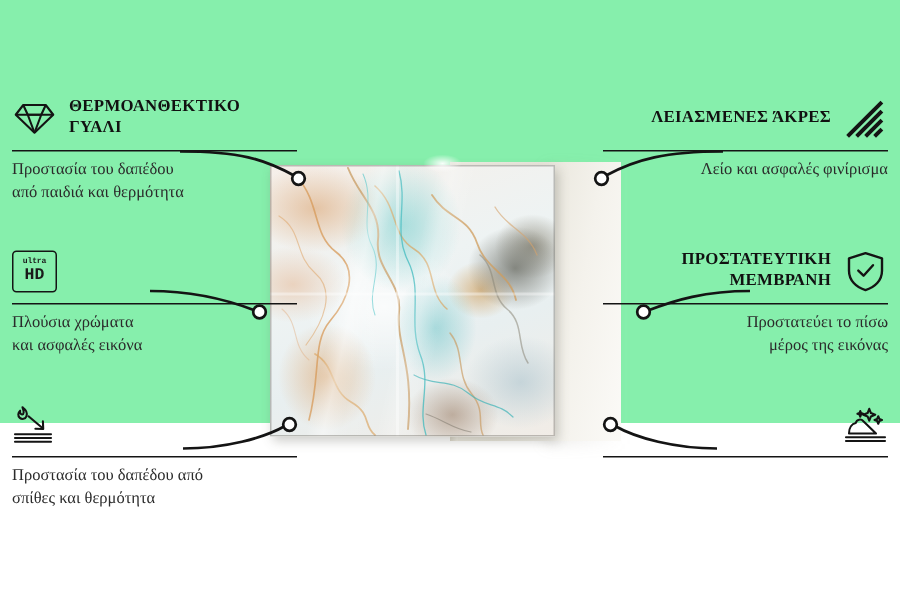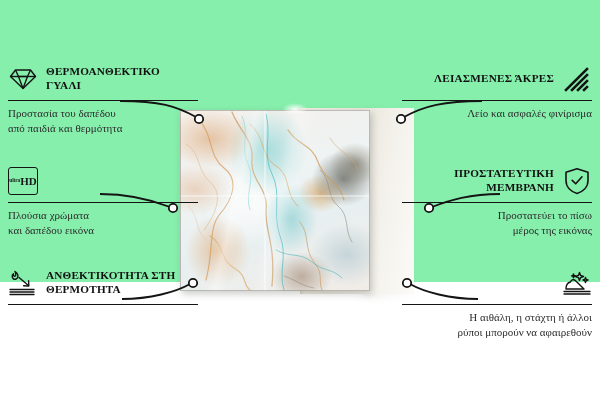--- a/index.html
+++ b/index.html
@@ -178,25 +178,25 @@
     white-space: pre-line;
   }
 
   
   .hd-badge {
     width: 28px;
     height: 26px;
     border: 1.6px solid #141414;
     border-radius: 3px;
     display: flex;
-    flex-direction: row;
+    flex-direction: column;
     align-items: center;
     justify-content: center;
     line-height: 1;
-    font-family: Liberation Serif, serif;
+    font-family: Liberation Mono, monospace;
   }
   .hd-badge .u {
     font-size: 5.4px;
     font-weight: bold;
     letter-spacing: -0.1px;
   }
   .hd-badge .h {
     font-size: 11px;
     font-weight: bold;
     margin-top: 1px;
@@ -282,39 +282,39 @@
     <div class="f-head">
       <span class="f-icon">
         <span class="hd-badge">
           <span class="u">ultra</span>
           <span class="h">HD</span>
         </span>
       </span>
     </div>
     <div class="f-rule"></div>
     <div class="f-desc">Πλούσια χρώματα
-και δαπέδου εικόνα</div>
+και ασφαλές εικόνα</div>
   </div>
 
   <div class="feature left" style="top:266px">
     <div class="f-head">
       <span class="f-icon">
         <svg width="30" height="28" viewBox="0 0 30 28" fill="none" stroke="#141414" stroke-width="1.4" stroke-linecap="round" stroke-linejoin="round">
           <path d="M7,2.5 C9.6,4.4 10.4,6.6 9.6,8.6 C8.9,10.4 6.6,10.8 5.2,9.6 C3.7,8.3 4,6 5.4,4.8 C5.1,6.4 5.9,7.4 6.8,7.3 C7.9,7.2 8.2,5.6 7,2.5 Z"></path>
           <path d="M11,8.5 L20.5,16.5"></path>
           <path d="M15.6,16.8 L20.8,17 L20.6,11.8"></path>
           <path d="M2,20.5 H26"></path>
           <path d="M2,23 H26"></path>
           <path d="M2,25.5 H26"></path>
         </svg>
       </span>
-      <span class="f-title">ΑΝΘΕΚΤΙΚΟΤΗΤΑ
-ΣΤΗ ΘΕΡΜΟΤΗΤΑ</span>
-    </div>
-    <div class="f-rule"></div>
+    </div>
+    <div class="f-rule"></div>
+    <div class="f-desc">Προστασία του δαπέδου από
+σπίθες και θερμότητα</div>
   </div>
 
   <div class="feature right" style="top:164px">
     <div class="f-head">
       <span class="f-icon">
         <svg width="26" height="28" viewBox="0 0 26 28" fill="none" stroke="#141414" stroke-width="1.6" stroke-linecap="round" stroke-linejoin="round">
           <path d="M13,1.8 L24,5.2 V13.5 C24,20 19.2,24.6 13,26.4 C6.8,24.6 2,20 2,13.5 V5.2 Z"></path>
           <path d="M8.2,13.4 L11.7,16.8 L18,9.8"></path>
         </svg>
       </span>
@@ -350,17 +350,15 @@
           <path d="M4,20 C4,16 6,13.5 8.5,13 C9.2,10.5 12,10 13.6,11.8 L22,20 Z"></path>
           <path d="M2,22.5 H28"></path>
           <path d="M2,25 H28"></path>
           <path d="M17.5,3.5 L18.6,6.4 L21.5,7.5 L18.6,8.6 L17.5,11.5 L16.4,8.6 L13.5,7.5 L16.4,6.4 Z"></path>
           <path d="M23.5,8.5 L24.2,10.3 L26,11 L24.2,11.7 L23.5,13.5 L22.8,11.7 L21,11 L22.8,10.3 Z"></path>
           <path d="M11.5,5 L12,6.4 L13.4,6.9 L12,7.4 L11.5,8.8 L11,7.4 L9.6,6.9 L11,6.4 Z"></path>
         </svg>
       </span>
     </div>
     <div class="f-rule"></div>
-    <div class="f-desc">Η αιθάλη, η στάχτη ή άλλοι
-ρύποι μπορούν να αφαιρεθούν</div>
   </div>
 
 </div>
 
 </body></html>

